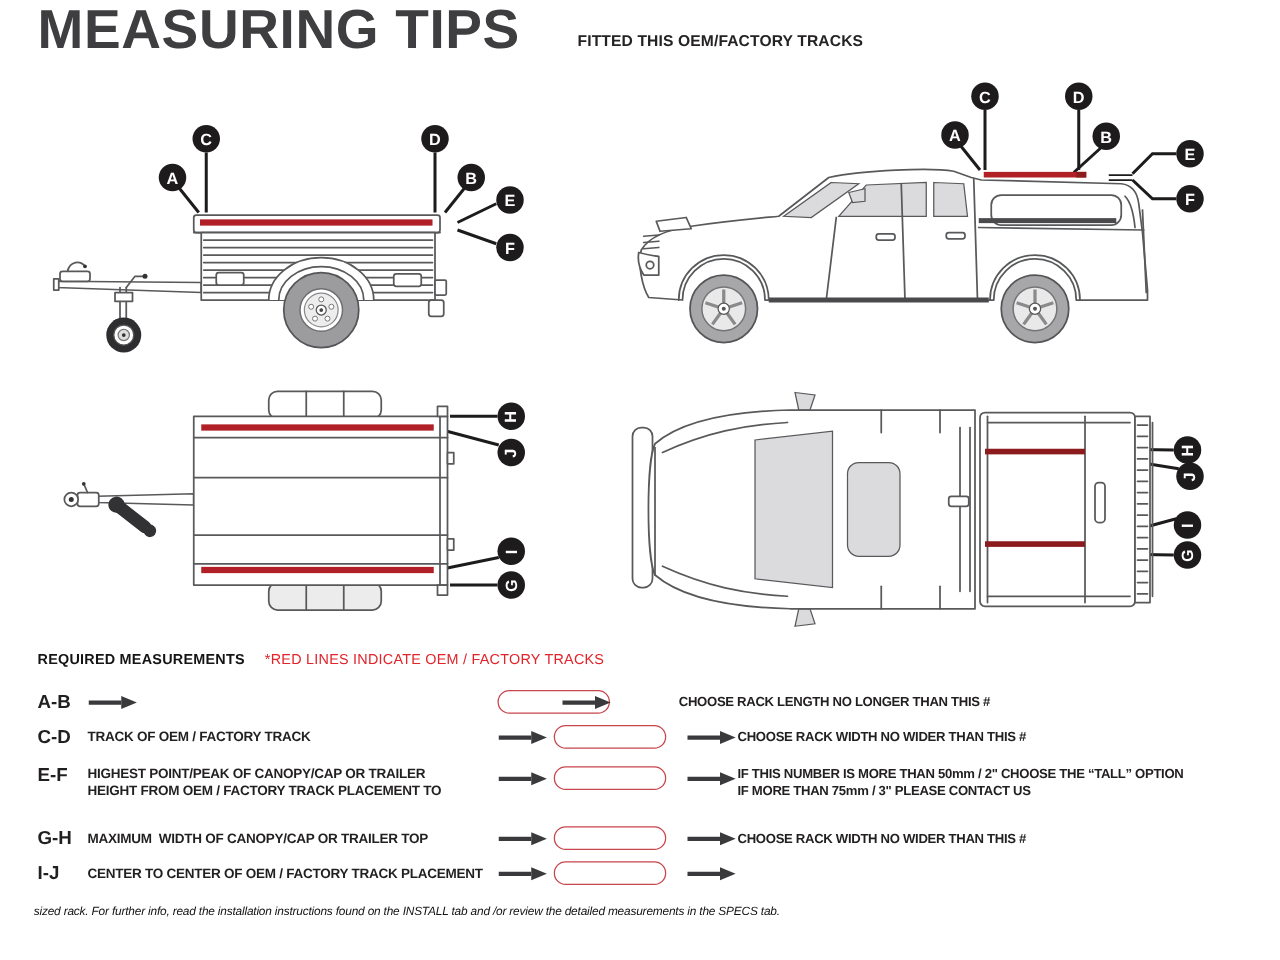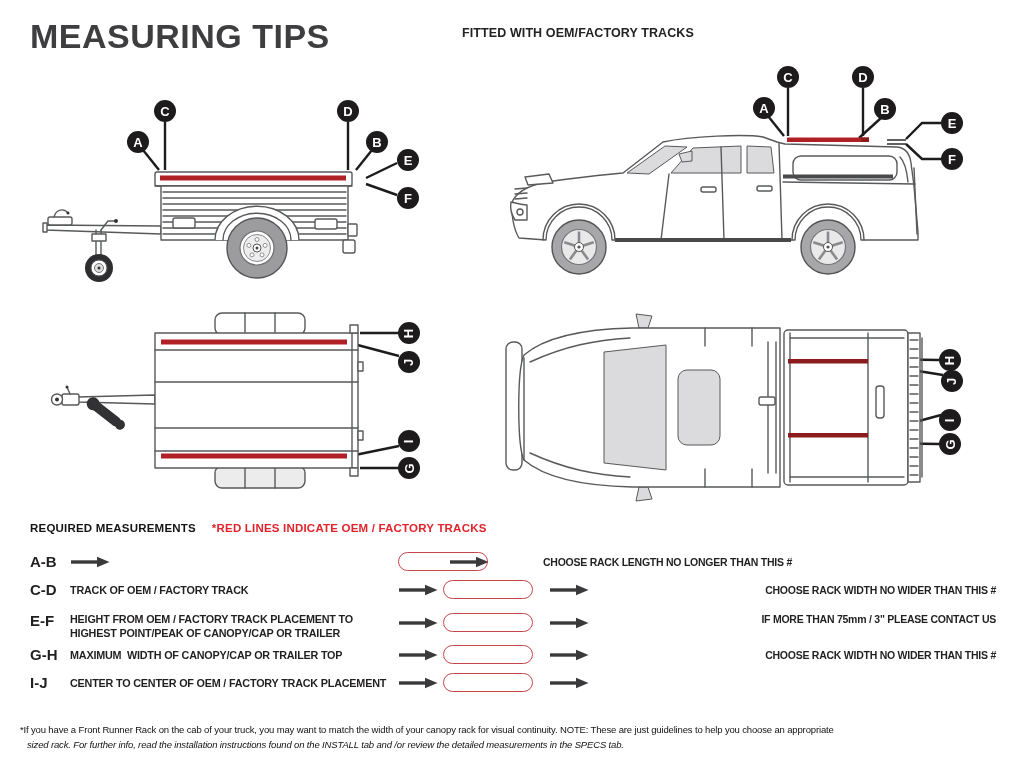--- a/index.html
+++ b/index.html
@@ -13,22 +13,22 @@
   }
   *{box-sizing:border-box;}
   html,body{margin:0;padding:0;}
   body{
     width:1024px;height:768px;background:#ffffff;position:relative;overflow:hidden;
     font-family:"Liberation Sans", sans-serif;color:var(--ink);
   }
   .page{position:absolute;inset:0;}
   
   .title{
-    position:absolute;left:30px;top:12px;
-    font-size:34px;font-weight:bold;letter-spacing:0.5px;line-height:48px;
+    position:absolute;left:30px;top:0;
+    font-size:44px;font-weight:bold;letter-spacing:0.5px;line-height:48px;
     color:var(--title-gray);white-space:nowrap;
   }
   .subtitle{
     position:absolute;left:462px;top:24px;width:500px;
     font-size:12.5px;font-weight:bold;line-height:18px;color:#252223;letter-spacing:0.1px;
   }
   .subtitle div{white-space:nowrap;}
   
   .panel{position:absolute;}
   .panel svg{position:absolute;left:0;top:0;}
@@ -44,33 +44,33 @@
   .glass{fill:#dbdbdd;stroke:var(--line-gray);stroke-width:1;}
   .callout{stroke:#1d1b1c;stroke-width:2.4;fill:none;stroke-linecap:butt;}
   .tick{stroke:#1d1b1c;stroke-width:1.4;fill:none;}
   .trackred{fill:var(--track-red);stroke:none;}
   .trackdark{fill:var(--track-dark-red);stroke:none;}
   .darkpart{fill:#4a4a4c;stroke:none;}
   
   .measure{position:absolute;left:30px;top:522px;width:966px;}
   .m-headrow{display:flex;gap:16px;align-items:flex-start;margin-bottom:17px;}
   .m-heading{font-size:11.5px;font-weight:bold;letter-spacing:0.2px;color:#141414;white-space:pre;}
-  .m-legend{font-size:11.5px;font-weight:bold;letter-spacing:0.2px;color:var(--accent-red);white-space:pre;}
+  .m-legend{font-size:11.5px;font-weight:normal;letter-spacing:0.2px;color:var(--accent-red);white-space:pre;}
   .mrow{
     display:grid;grid-template-columns:40px 328px 45px 100px 47px auto;
     align-items:center;margin-bottom:7px;min-height:21px;
   }
-  .mrow.tall{align-items:flex-start;margin-bottom:4px;}
+  .mrow.tall{align-items:flex-start;margin-bottom:20px;}
   .mrow.tall .m-arrow{margin-top:8px;}
   .mrow.tall .m-pill{margin-top:4px;}
   .m-code{font-size:15px;font-weight:bold;white-space:pre;}
   .m-desc{font-size:10.8px;font-weight:bold;line-height:14px;letter-spacing:-0.2px;}
   .m-desc div{white-space:pre;}
   .m-res{font-size:10.5px;font-weight:bold;line-height:14px;letter-spacing:-0.25px;}
-  .m-res div{white-space:pre;text-align:right;}
+  .m-res div{white-space:pre;}
   .m-arrow{width:40px;height:12px;display:block;}
   .m-arrow line{stroke:#3a3a3c;stroke-width:3.4;}
   .m-arrow polygon{fill:#3a3a3c;}
   .m-pill{
     width:90px;height:19px;border:1.6px solid var(--pill-red);border-radius:10px;background:#fff;
   }
   
   .footnote{
     position:absolute;left:20px;top:723px;width:998px;
     font-size:9.5px;line-height:14.5px;letter-spacing:-0.15px;color:#121212;font-weight:500;
@@ -78,21 +78,21 @@
   .footnote div{white-space:nowrap;}
   .footnote .l2{padding-left:7px;font-style:italic;}
 </style>
 </head>
 <body>
 
 <div class="page">
 
   <div class="title">MEASURING TIPS</div>
   <div class="subtitle">
-    <div>FITTED WITH OEM/FACTORY TRACKS</div>
+    <div>FITTED THIS OEM/FACTORY TRACKS</div>
   </div>
 
   <div class="panel" style="left:30px;top:88px;width:420px;height:210px;">
     <svg width="420" height="210" viewBox="0 0 420 210">
 
       <g class="callout">
         <line x1="135" y1="34" x2="135" y2="82"></line>
         <line x1="113" y1="62" x2="129" y2="82"></line>
         <line x1="318" y1="34" x2="318" y2="82"></line>
         <line x1="342" y1="62" x2="326" y2="82"></line>
@@ -433,33 +433,34 @@
           <polygon points="27,0.8 39.5,6 27,11.2"></polygon>
         </svg>
       <span class="m-res">
           <div>CHOOSE RACK WIDTH NO WIDER THAN THIS #</div>
         </span>
     </div>
 
     <div class="mrow tall">
       <span class="m-code" style="margin-top:3px">E-F</span>
       <span class="m-desc" style="margin-top:3px">
+        <div>HIGHEST POINT/PEAK OF CANOPY/CAP OR TRAILER</div>
         <div>HEIGHT FROM OEM / FACTORY TRACK PLACEMENT TO</div>
-        <div>HIGHEST POINT/PEAK OF CANOPY/CAP OR TRAILER</div>
       </span>
       <svg class="m-arrow" viewBox="0 0 40 12">
           <line x1="1" y1="6" x2="27" y2="6"></line>
           <polygon points="27,0.8 39.5,6 27,11.2"></polygon>
         </svg>
       <span class="m-pill"></span>
       <svg class="m-arrow" style="margin-left:6px" viewBox="0 0 40 12">
           <line x1="1" y1="6" x2="27" y2="6"></line>
           <polygon points="27,0.8 39.5,6 27,11.2"></polygon>
         </svg>
       <span class="m-res" style="margin-top:3px">
+        <div>IF THIS NUMBER IS MORE THAN 50mm / 2" CHOOSE THE “TALL” OPTION</div>
         <div>IF MORE THAN 75mm / 3" PLEASE CONTACT US</div>
       </span>
     </div>
 
     <div class="mrow">
       <span class="m-code">G-H</span>
       <span class="m-desc">
           <div>MAXIMUM  WIDTH OF CANOPY/CAP OR TRAILER TOP</div>
         </span>
       <svg class="m-arrow" viewBox="0 0 40 12">
@@ -487,17 +488,16 @@
         </svg>
       <span class="m-pill"></span>
       <svg class="m-arrow" style="margin-left:6px" viewBox="0 0 40 12">
           <line x1="1" y1="6" x2="27" y2="6"></line>
           <polygon points="27,0.8 39.5,6 27,11.2"></polygon>
         </svg>
     </div>
   </div>
 
   <div class="footnote">
-    <div class="l1">*If you have a Front Runner Rack on the cab of your truck, you may want to match the width of your canopy rack for visual continuity. NOTE: These are just guidelines to help you choose an appropriate</div>
     <div class="l2">sized rack. For further info, read the installation instructions found on the INSTALL tab and /or review the detailed measurements in the SPECS tab.</div>
   </div>
 
 </div>
 
 </body></html>

